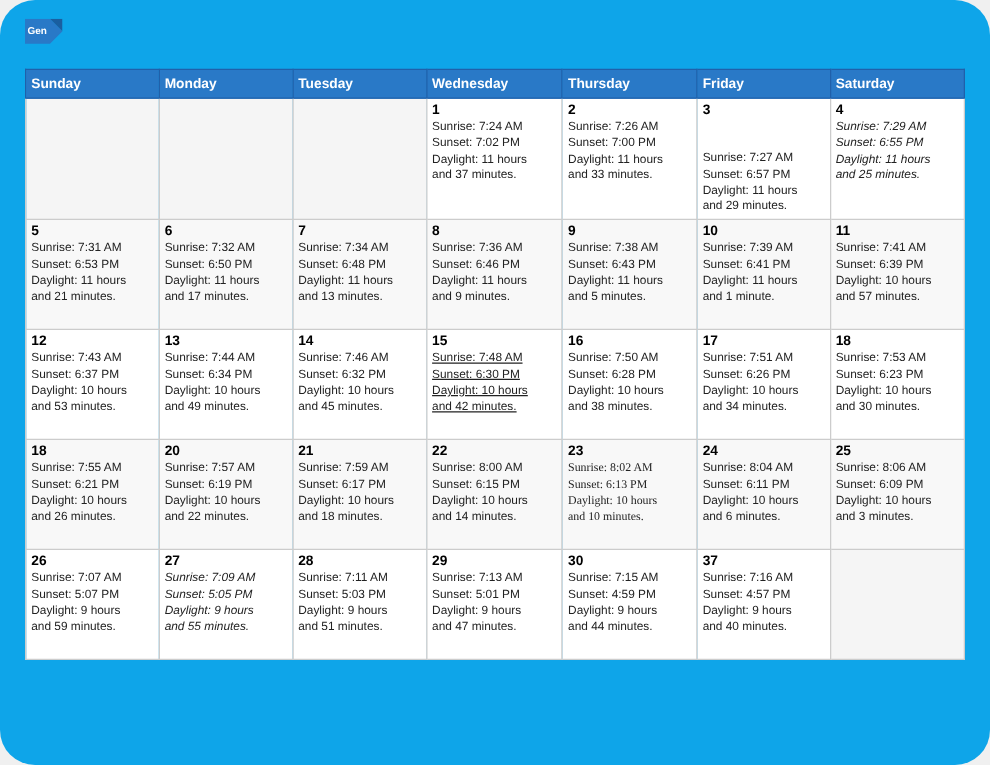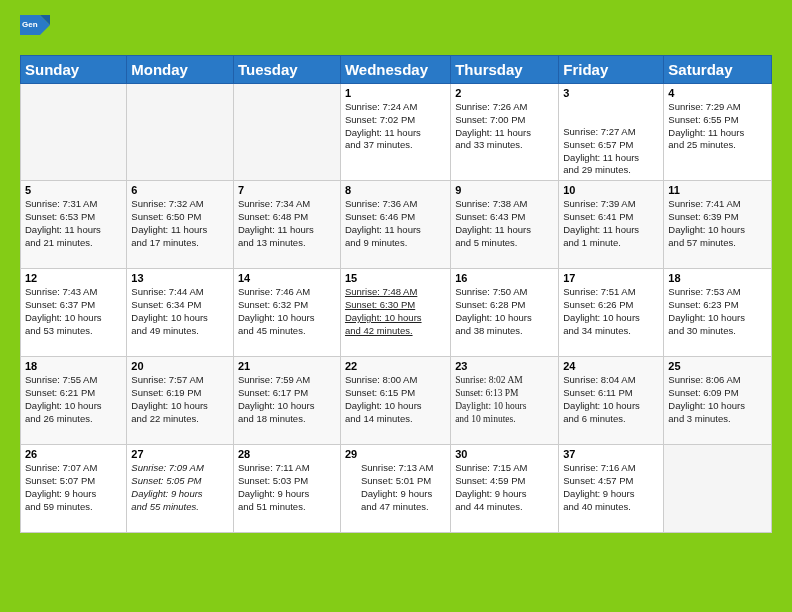--- a/index.html
+++ b/index.html
@@ -6,22 +6,23 @@
     body {
       font-family: Arial, sans-serif;
       background: #f0f0f0;
       width: 792px;
       height: 612px;
       overflow: hidden;
     }
     .page {
       width: 792px;
       height: 612px;
-      background: #84cc16;
+      background: #0ea5e9;
       padding: 15px 20px;
+      border-radius: 28px;
     }
     .header {
       display: flex;
       justify-content: space-between;
       align-items: flex-start;
       margin-bottom: 10px;
     }
     .logo {
       display: flex;
       align-items: center;
@@ -55,21 +56,21 @@
     .calendar {
       width: 100%;
       border-collapse: collapse;
       font-size: 10px;
     }
     .calendar th {
       background: #2979c7;
       color: white;
       padding: 5px 4px;
       text-align: left;
-      font-size: 15px;
+      font-size: 11px;
       font-weight: bold;
       border: 1px solid #2060aa;
     }
     .calendar td {
       border: 1px solid #ccc;
       vertical-align: top;
       padding: 3px 4px;
       width: 113px;
       height: 88px;
       background: white;
@@ -147,21 +148,21 @@
           </td>
           <td>
             <span class="day-num">3</span>
             <div class="day-info" style="white-space: pre-line; margin-top: 27px;">Sunrise: 7:27 AM
 Sunset: 6:57 PM
 Daylight: 11 hours
 and 29 minutes.</div>
           </td>
           <td>
             <span class="day-num">4</span>
-            <div class="day-info" style="white-space: pre-line;">Sunrise: 7:29 AM
+            <div class="day-info" style="white-space: pre-line; font-style: italic;">Sunrise: 7:29 AM
 Sunset: 6:55 PM
 Daylight: 11 hours
 and 25 minutes.</div>
           </td>
         </tr>
         <tr>
           <td>
             <span class="day-num">5</span>
             <div class="day-info" style="white-space: pre-line;">Sunrise: 7:31 AM
 Sunset: 6:53 PM
@@ -330,21 +331,21 @@
           </td>
           <td>
             <span class="day-num">28</span>
             <div class="day-info" style="white-space: pre-line;">Sunrise: 7:11 AM
 Sunset: 5:03 PM
 Daylight: 9 hours
 and 51 minutes.</div>
           </td>
           <td>
             <span class="day-num">29</span>
-            <div class="day-info" style="white-space: pre-line; margin-left: 16px;">Sunrise: 7:13 AM
+            <div class="day-info" style="white-space: pre-line;">Sunrise: 7:13 AM
 Sunset: 5:01 PM
 Daylight: 9 hours
 and 47 minutes.</div>
           </td>
           <td>
             <span class="day-num">30</span>
             <div class="day-info" style="white-space: pre-line;">Sunrise: 7:15 AM
 Sunset: 4:59 PM
 Daylight: 9 hours
 and 44 minutes.</div>

